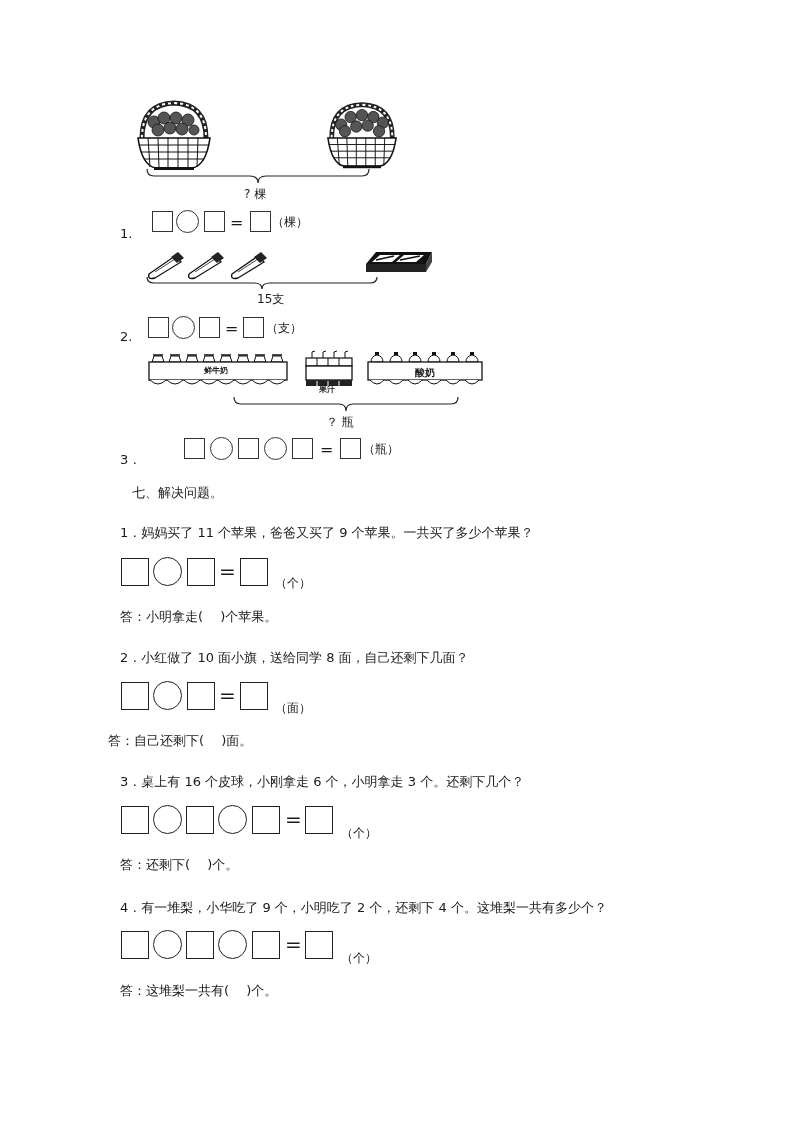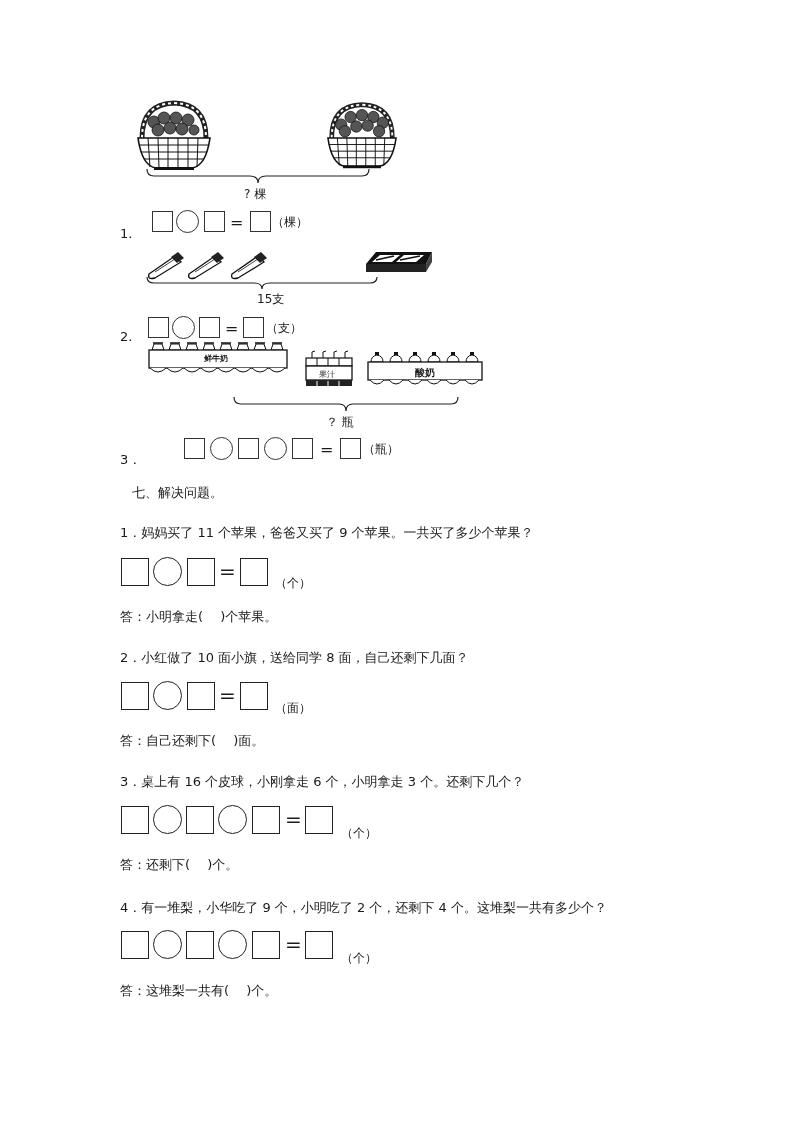--- a/index.html
+++ b/index.html
@@ -127,21 +127,21 @@
     <div class="scirc" style="left:172px;top:316px"></div>
     <div class="sbox" style="left:199px;top:317px"></div>
     <div class="eq" style="left:225px;top:319px;font-size:16px">=</div>
     <div class="sbox" style="left:243px;top:317px"></div>
     <div class="unit" style="left:266px;top:320px">（支）</div>
   </div>
 </div>
 
 <div>
 
-  <div class="abs" style="left:148px;top:340px;width:113px;height:36px">
+  <div class="abs" style="left:148px;top:352px;width:113px;height:36px">
     <svg class="abs" style="left:0;top:0" width="140" height="36" viewBox="0 0 140 36">
       <g fill="#fff" stroke="#111" stroke-width="1">
         <path d="M4 10 L6 4 L14 4 L16 10 Z"></path>
           <path d="M21 10 L23 4 L31 4 L33 10 Z"></path>
           <path d="M38 10 L40 4 L48 4 L50 10 Z"></path>
           <path d="M55 10 L57 4 L65 4 L67 10 Z"></path>
         <path d="M72 10 L74 4 L82 4 L84 10 Z"></path>
           <path d="M89 10 L91 4 L99 4 L101 10 Z"></path>
           <path d="M106 10 L108 4 L116 4 L118 10 Z"></path>
           <path d="M123 10 L125 4 L133 4 L135 10 Z"></path>
@@ -186,21 +186,21 @@
           <line x1="35" y1="8" x2="35" y2="16"></line>
         </g>
       <rect x="2" y="16" width="46" height="14" fill="#fff" stroke="#111" stroke-width="1.3"></rect>
       <rect x="2" y="30" width="46" height="6" fill="#222"></rect>
       <g stroke="#fff">
           <line x1="13" y1="31" x2="13" y2="36"></line>
           <line x1="24" y1="31" x2="24" y2="36"></line>
           <line x1="35" y1="31" x2="35" y2="36"></line>
         </g>
     </svg>
-    <div class="abs" style="left:15px;top:19px;font-size:8px;font-weight:normal">果汁</div>
+    <div class="abs" style="left:15px;top:34px;font-size:8px;font-weight:bold">果汁</div>
   </div>
 
   <div class="abs" style="left:367px;top:350px;width:116px;height:38px">
     <svg class="abs" style="left:0;top:0" width="116" height="38" viewBox="0 0 116 38">
       <g fill="#fff" stroke="#111" stroke-width="1">
         <path d="M4 12 Q4 6 10 5 Q16 6 16 12 Z"></path>
           <path d="M23 12 Q23 6 29 5 Q35 6 35 12 Z"></path>
           <path d="M42 12 Q42 6 48 5 Q54 6 54 12 Z"></path>
         <path d="M61 12 Q61 6 67 5 Q73 6 73 12 Z"></path>
           <path d="M80 12 Q80 6 86 5 Q92 6 92 12 Z"></path>
@@ -261,21 +261,21 @@
 <div>
   <div class="abs txt" style="left:120px;top:650px">2．小红做了 10 面小旗，送给同学 8 面，自己还剩下几面？</div>
   <div>
     <div class="box" style="left:121px;top:682px"></div>
     <div class="circ" style="left:153px;top:681px"></div>
     <div class="box" style="left:187px;top:682px"></div>
     <div class="eq" style="left:219px;top:685px">=</div>
     <div class="box" style="left:240px;top:682px"></div>
     <div class="unit" style="left:275px;top:700px">（面）</div>
   </div>
-  <div class="abs txt" style="left:120px;top:733px">答：自己还剩下(　 )面。</div>
+  <div class="abs txt" style="left:108px;top:733px">答：自己还剩下(　 )面。</div>
 </div>
 
 <div>
   <div class="abs txt" style="left:120px;top:774px">3．桌上有 16 个皮球，小刚拿走 6 个，小明拿走 3 个。还剩下几个？</div>
   <div>
     <div class="box" style="left:121px;top:806px"></div>
     <div class="circ" style="left:153px;top:805px"></div>
     <div class="box" style="left:186px;top:806px"></div>
     <div class="circ" style="left:218px;top:805px"></div>
     <div class="box" style="left:252px;top:806px"></div>

